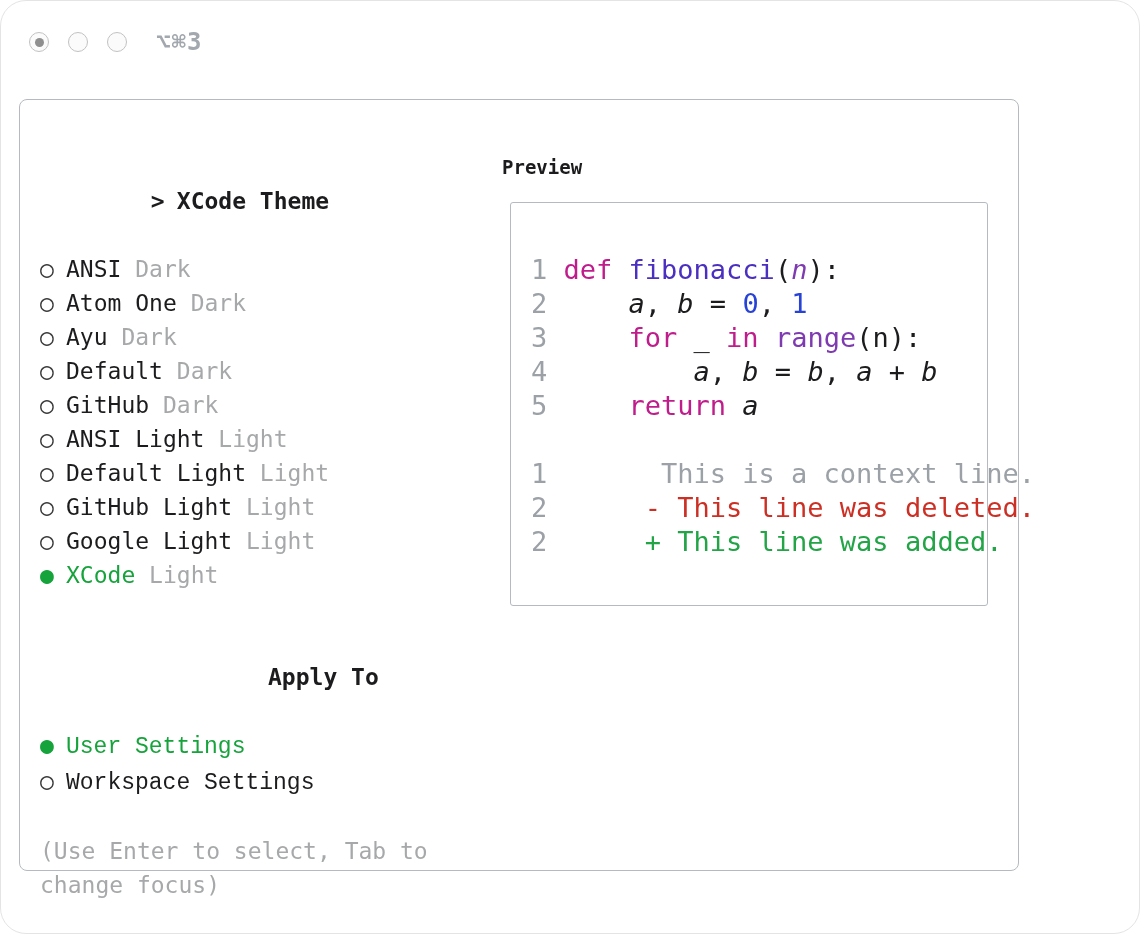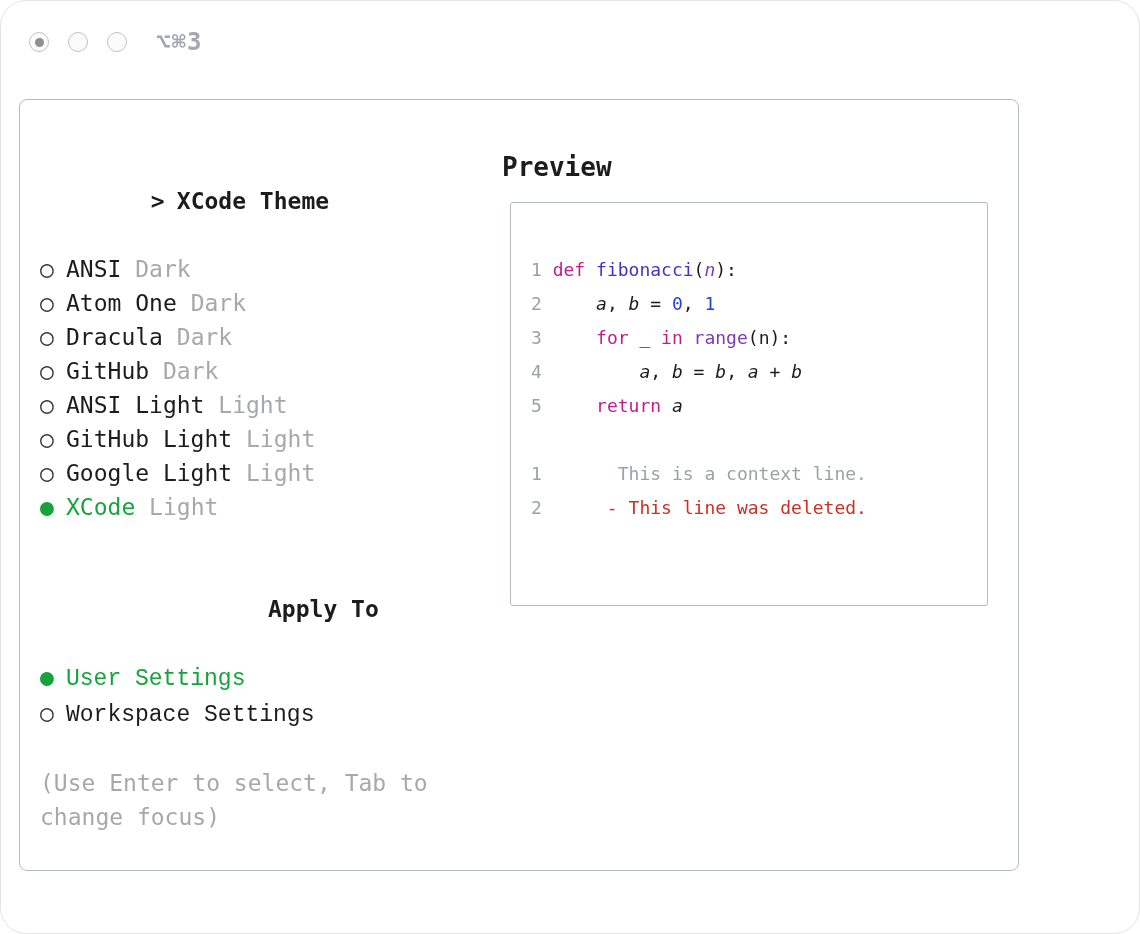--- a/index.html
+++ b/index.html
@@ -23,23 +23,23 @@
   .bullet { display:inline-block; width:26px; color:var(--bullet); }
   .header .bullet, .header .title { color:var(--text); font-weight:700; }
   .theme-item .name { color:var(--text);margin-top:48px; }
   .theme-item .variant { color:var(--muted); }
   .theme-item.selected .bullet, .theme-item.selected .name { color:var(--accent-green); }
   .apply-title { margin-top:34px;text-align:center; }
   .apply-item .label { color:var(--text);font-family:Liberation Mono, monospace; }
   .apply-item.selected .bullet, .apply-item.selected .label { color:var(--accent-green); }
   .help { margin-top:34px; width:430px; white-space:normal; color:var(--muted); }
 
-  .preview-title { position:absolute; left:482px; top:50px; font-size:26px; line-height:34px; font-weight:700; }
+  .preview-title { position:absolute; left:482px; top:50px; font-size:19px; line-height:34px; font-weight:700; }
   .preview-box { position:absolute; left:490px; top:102px; width:478px; height:404px; border:1px solid var(--border); border-radius:3px; background:#fff; }
-  .code { padding:50px 0 0 20px; font-size:18px; line-height:34px; }
+  .code { padding:50px 0 0 20px; font-size:27px; line-height:34px; }
   .cline { white-space:pre; }
   .lineno { color:var(--line-number); }
   .tok-plain    { color:var(--text); }
   .tok-keyword  { color:var(--keyword); }
   .tok-function { color:var(--function); }
   .tok-builtin  { color:var(--builtin); }
   .tok-param    { color:var(--builtin); font-style:italic; }
   .tok-number   { color:var(--number); }
   .tok-variable { color:var(--text); font-style:italic; }
   .diff-context .dtext { color:var(--diff-context);text-align:center; }
@@ -63,23 +63,25 @@
   <div class="panel">
 
     <div class="left-col">
       <div class="row header">
         <span class="bullet">&gt;</span><span class="title">XCode Theme</span>
       </div>
 
       <div>
           <div class="row theme-item"><span class="bullet">○</span><span class="name">ANSI</span><span class="variant"> Dark</span></div>
           <div class="row theme-item"><span class="bullet">○</span><span class="name">Atom One</span><span class="variant"> Dark</span></div>
-          <div class="row theme-item"><span class="bullet">○</span><span class="name">Dracula</span><span class="variant"> Dark</span></div>
+          <div class="row theme-item"><span class="bullet">○</span><span class="name">Ayu</span><span class="variant"> Dark</span></div>
+          <div class="row theme-item"><span class="bullet">○</span><span class="name">Default</span><span class="variant"> Dark</span></div>
           <div class="row theme-item"><span class="bullet">○</span><span class="name">GitHub</span><span class="variant"> Dark</span></div>
           <div class="row theme-item"><span class="bullet">○</span><span class="name">ANSI Light</span><span class="variant"> Light</span></div>
+          <div class="row theme-item"><span class="bullet">○</span><span class="name">Default Light</span><span class="variant"> Light</span></div>
           <div class="row theme-item"><span class="bullet">○</span><span class="name">GitHub Light</span><span class="variant"> Light</span></div>
           <div class="row theme-item"><span class="bullet">○</span><span class="name">Google Light</span><span class="variant"> Light</span></div>
           <div class="row theme-item selected"><span class="bullet">●</span><span class="name">XCode</span><span class="variant"> Light</span></div>
         </div>
 
       <div class="row header apply-title">
         <span class="bullet"> </span><span class="title">Apply To</span>
       </div>
 
       <div>
@@ -95,17 +97,18 @@
     <div class="preview-box">
       <div class="code">
           <div class="cline"><span class="lineno">1 </span><span class="tok-keyword">def</span><span class="tok-plain"> </span><span class="tok-function">fibonacci</span><span class="tok-plain">(</span><span class="tok-param">n</span><span class="tok-plain">):</span></div>
           <div class="cline"><span class="lineno">2 </span><span class="tok-plain">    </span><span class="tok-variable">a</span><span class="tok-plain">, </span><span class="tok-variable">b</span><span class="tok-plain"> = </span><span class="tok-number">0</span><span class="tok-plain">, </span><span class="tok-number">1</span></div>
           <div class="cline"><span class="lineno">3 </span><span class="tok-plain">    </span><span class="tok-keyword">for</span><span class="tok-plain"> _ </span><span class="tok-keyword">in</span><span class="tok-plain"> </span><span class="tok-builtin">range</span><span class="tok-plain">(n):</span></div>
           <div class="cline"><span class="lineno">4 </span><span class="tok-plain">        </span><span class="tok-variable">a</span><span class="tok-plain">, </span><span class="tok-variable">b</span><span class="tok-plain"> = </span><span class="tok-variable">b</span><span class="tok-plain">, </span><span class="tok-variable">a</span><span class="tok-plain"> + </span><span class="tok-variable">b</span></div>
           <div class="cline"><span class="lineno">5 </span><span class="tok-plain">    </span><span class="tok-keyword">return</span><span class="tok-plain"> </span><span class="tok-variable">a</span></div>
           <div class="cline"> </div>
           <div class="cline diff-context"><span class="lineno">1 </span><span class="dtext">      This is a context line.</span></div>
           <div class="cline diff-deleted"><span class="lineno">2 </span><span class="dtext">     - This line was deleted.</span></div>
+          <div class="cline diff-added"><span class="lineno">2 </span><span class="dtext">     + This line was added.</span></div>
         </div>
     </div>
 
   </div>
 </div>
 
 </body></html>

